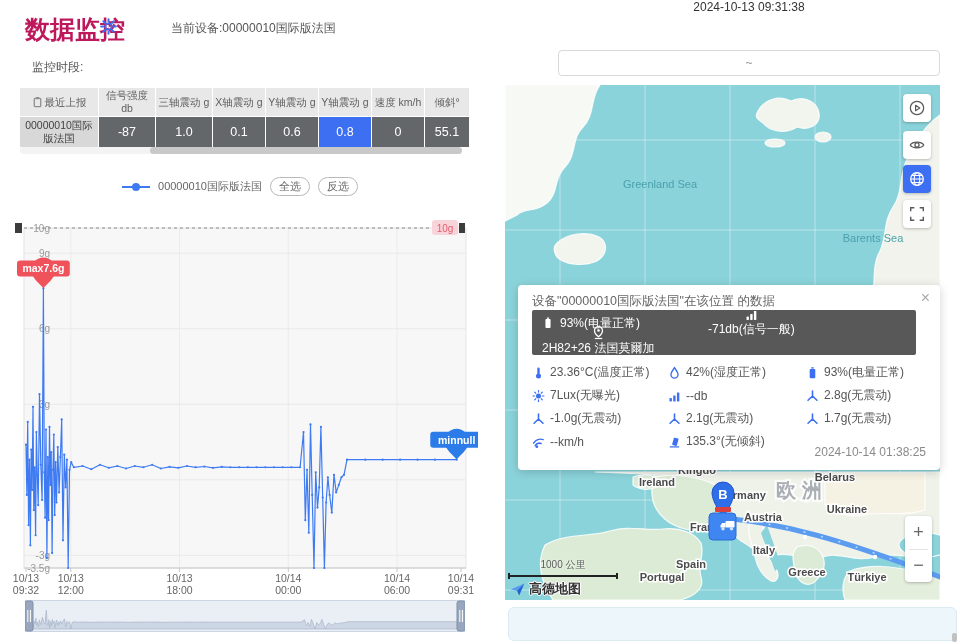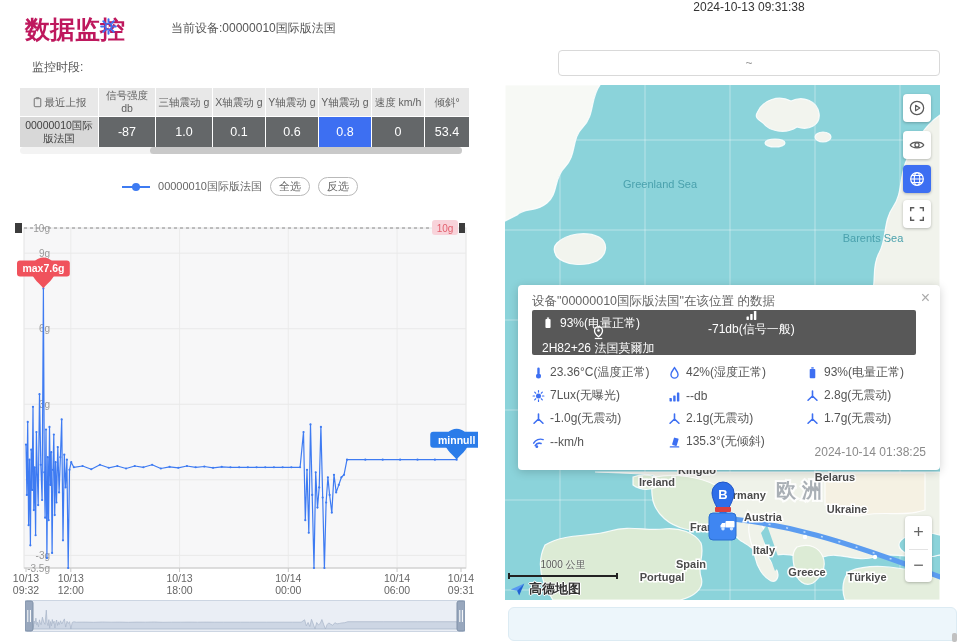--- a/index.html
+++ b/index.html
@@ -86,21 +86,21 @@
     <div class="th">Y轴震动 g</div>
     <div class="th">速度 km/h</div>
     <div class="th">倾斜°</div>
     <div class="td td-name">00000010国际版法国</div>
     <div class="td td-dark">-87</div>
     <div class="td td-dark">1.0</div>
     <div class="td td-dark">0.1</div>
     <div class="td td-dark">0.6</div>
     <div class="td td-accent">0.8</div>
     <div class="td td-dark">0</div>
-    <div class="td td-dark">53.4</div>
+    <div class="td td-dark">55.1</div>
   </div>
   <div class="abs hscroll">
       <div class="thumb"></div>
     </div>
 
   <div class="abs legend">
     <span style="display:inline-flex;">
         <svg width="28" height="10" viewBox="0 0 28 10">
           <line x1="0" y1="5" x2="28" y2="5" stroke="#3e7bf2" stroke-width="2"></line>
           <circle cx="14" cy="5" r="4" fill="#3e7bf2"></circle>

